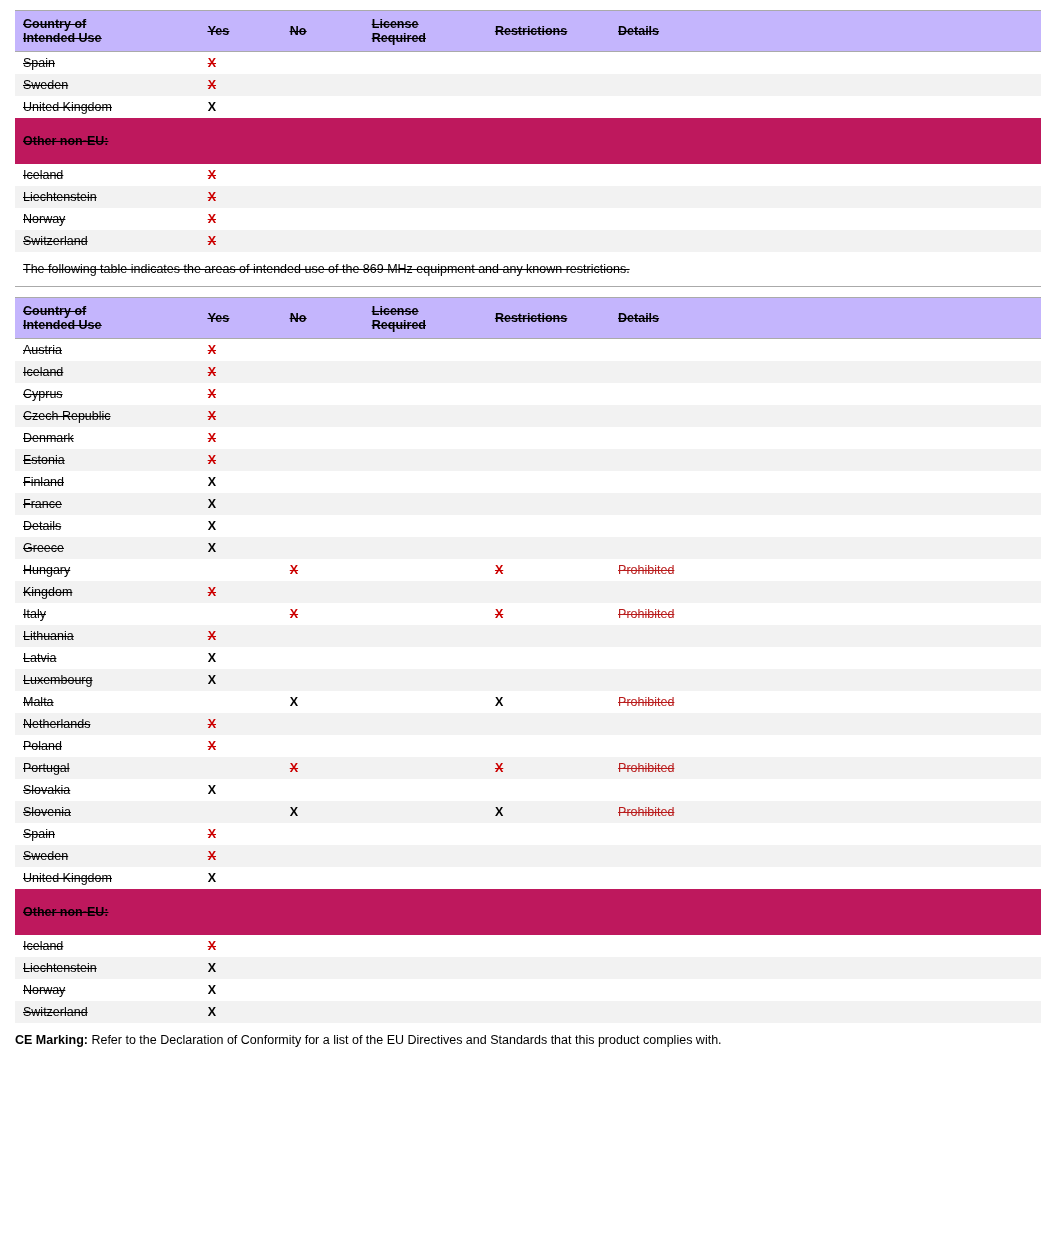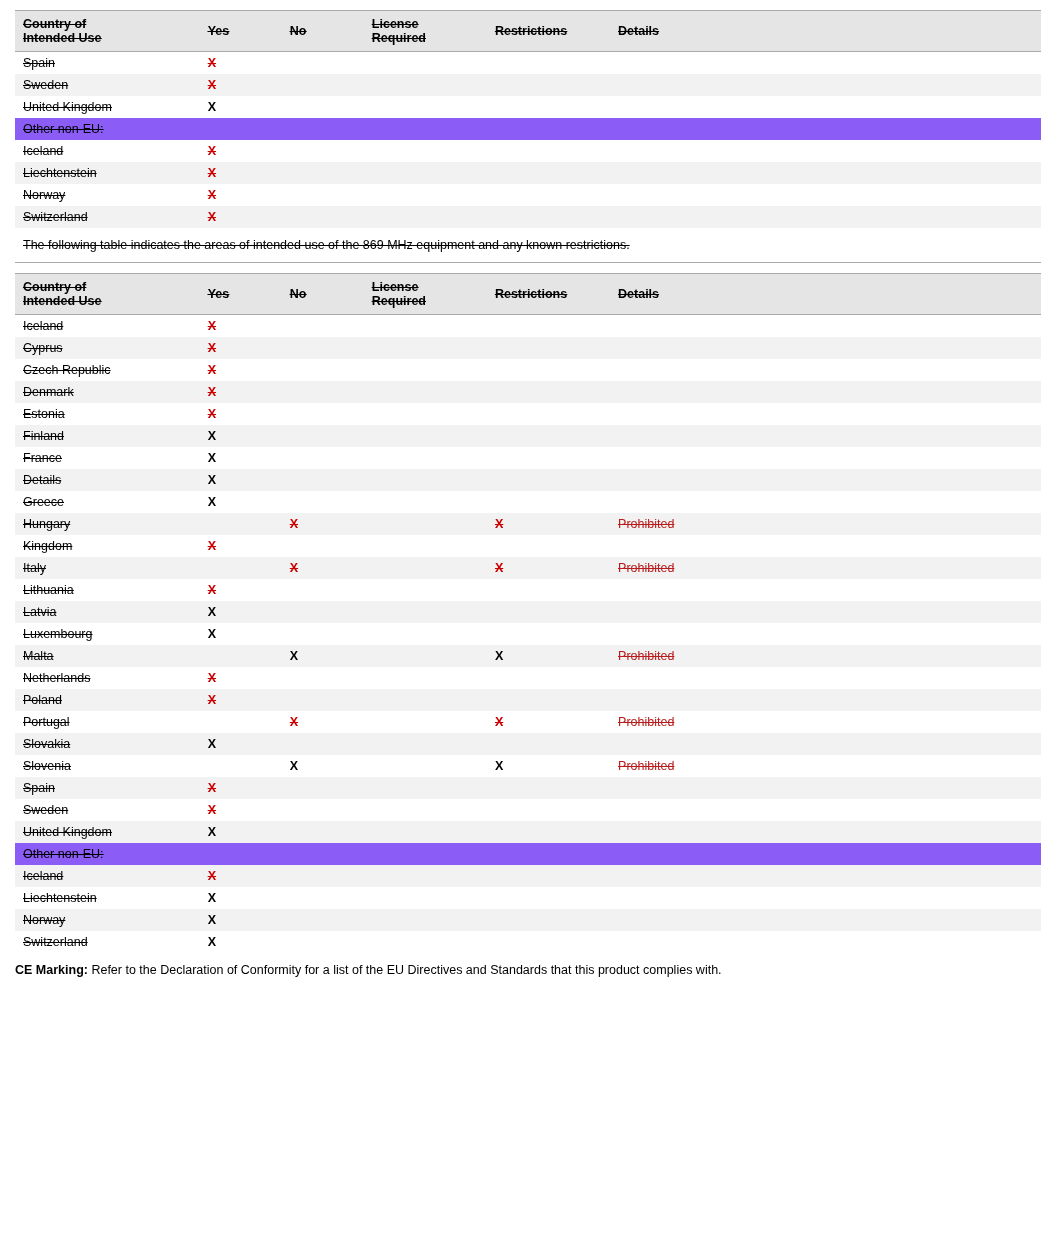--- a/index.html
+++ b/index.html
@@ -18,21 +18,21 @@
     }
     table {
       width: 100%;
       border-collapse: collapse;
       margin-bottom: 10px;
     }
     table, th, td {
       border: none;
     }
     thead tr {
-      background: #e5e5e5;
+      background: #c4b5fd;
     }
     thead th {
       padding: 6px 8px;
       text-align: left;
       font-weight: bold;
       font-size: 12.5px;
       text-decoration: line-through;
       border-top: 1px solid #aaa;
       border-bottom: 1px solid #aaa;
     }
@@ -56,24 +56,24 @@
     }
     .black-x {
       color: #000;
       font-weight: bold;
     }
     .prohibited {
       text-decoration: line-through;
       color: #b91c1c;
     }
     .section-row td {
-      background: #8b5cf6;
-      font-weight: normal;
-      text-decoration: line-through;
-      padding: 4px 8px;
+      background: #be185d;
+      font-weight: bold;
+      text-decoration: line-through;
+      padding: 16px 8px;
     }
     .ce-marking {
       margin-top: 2px;
       font-size: 12.5px;
     }
     .ce-bold {
       font-weight: bold;
     }
     hr.divider {
       border: none;
@@ -185,20 +185,28 @@
       <tr>
         <th><span class="strikethrough">Country of<br>Intended Use</span></th>
         <th><span class="strikethrough">Yes</span></th>
         <th><span class="strikethrough">No</span></th>
         <th><span class="strikethrough">License<br>Required</span></th>
         <th><span class="strikethrough">Restrictions</span></th>
         <th><span class="strikethrough">Details</span></th>
       </tr>
     </thead>
     <tbody id="table2-body">
+    <tr>
+          <td><span class="strikethrough">Austria</span></td>
+          <td><span class="red-x">X</span></td>
+          <td></td>
+          <td></td>
+          <td></td>
+          <td></td>
+        </tr>
         <tr>
           <td><span class="strikethrough">Iceland</span></td>
           <td><span class="red-x">X</span></td>
           <td></td>
           <td></td>
           <td></td>
           <td></td>
         </tr>
         <tr>
           <td><span class="strikethrough">Cyprus</span></td>

